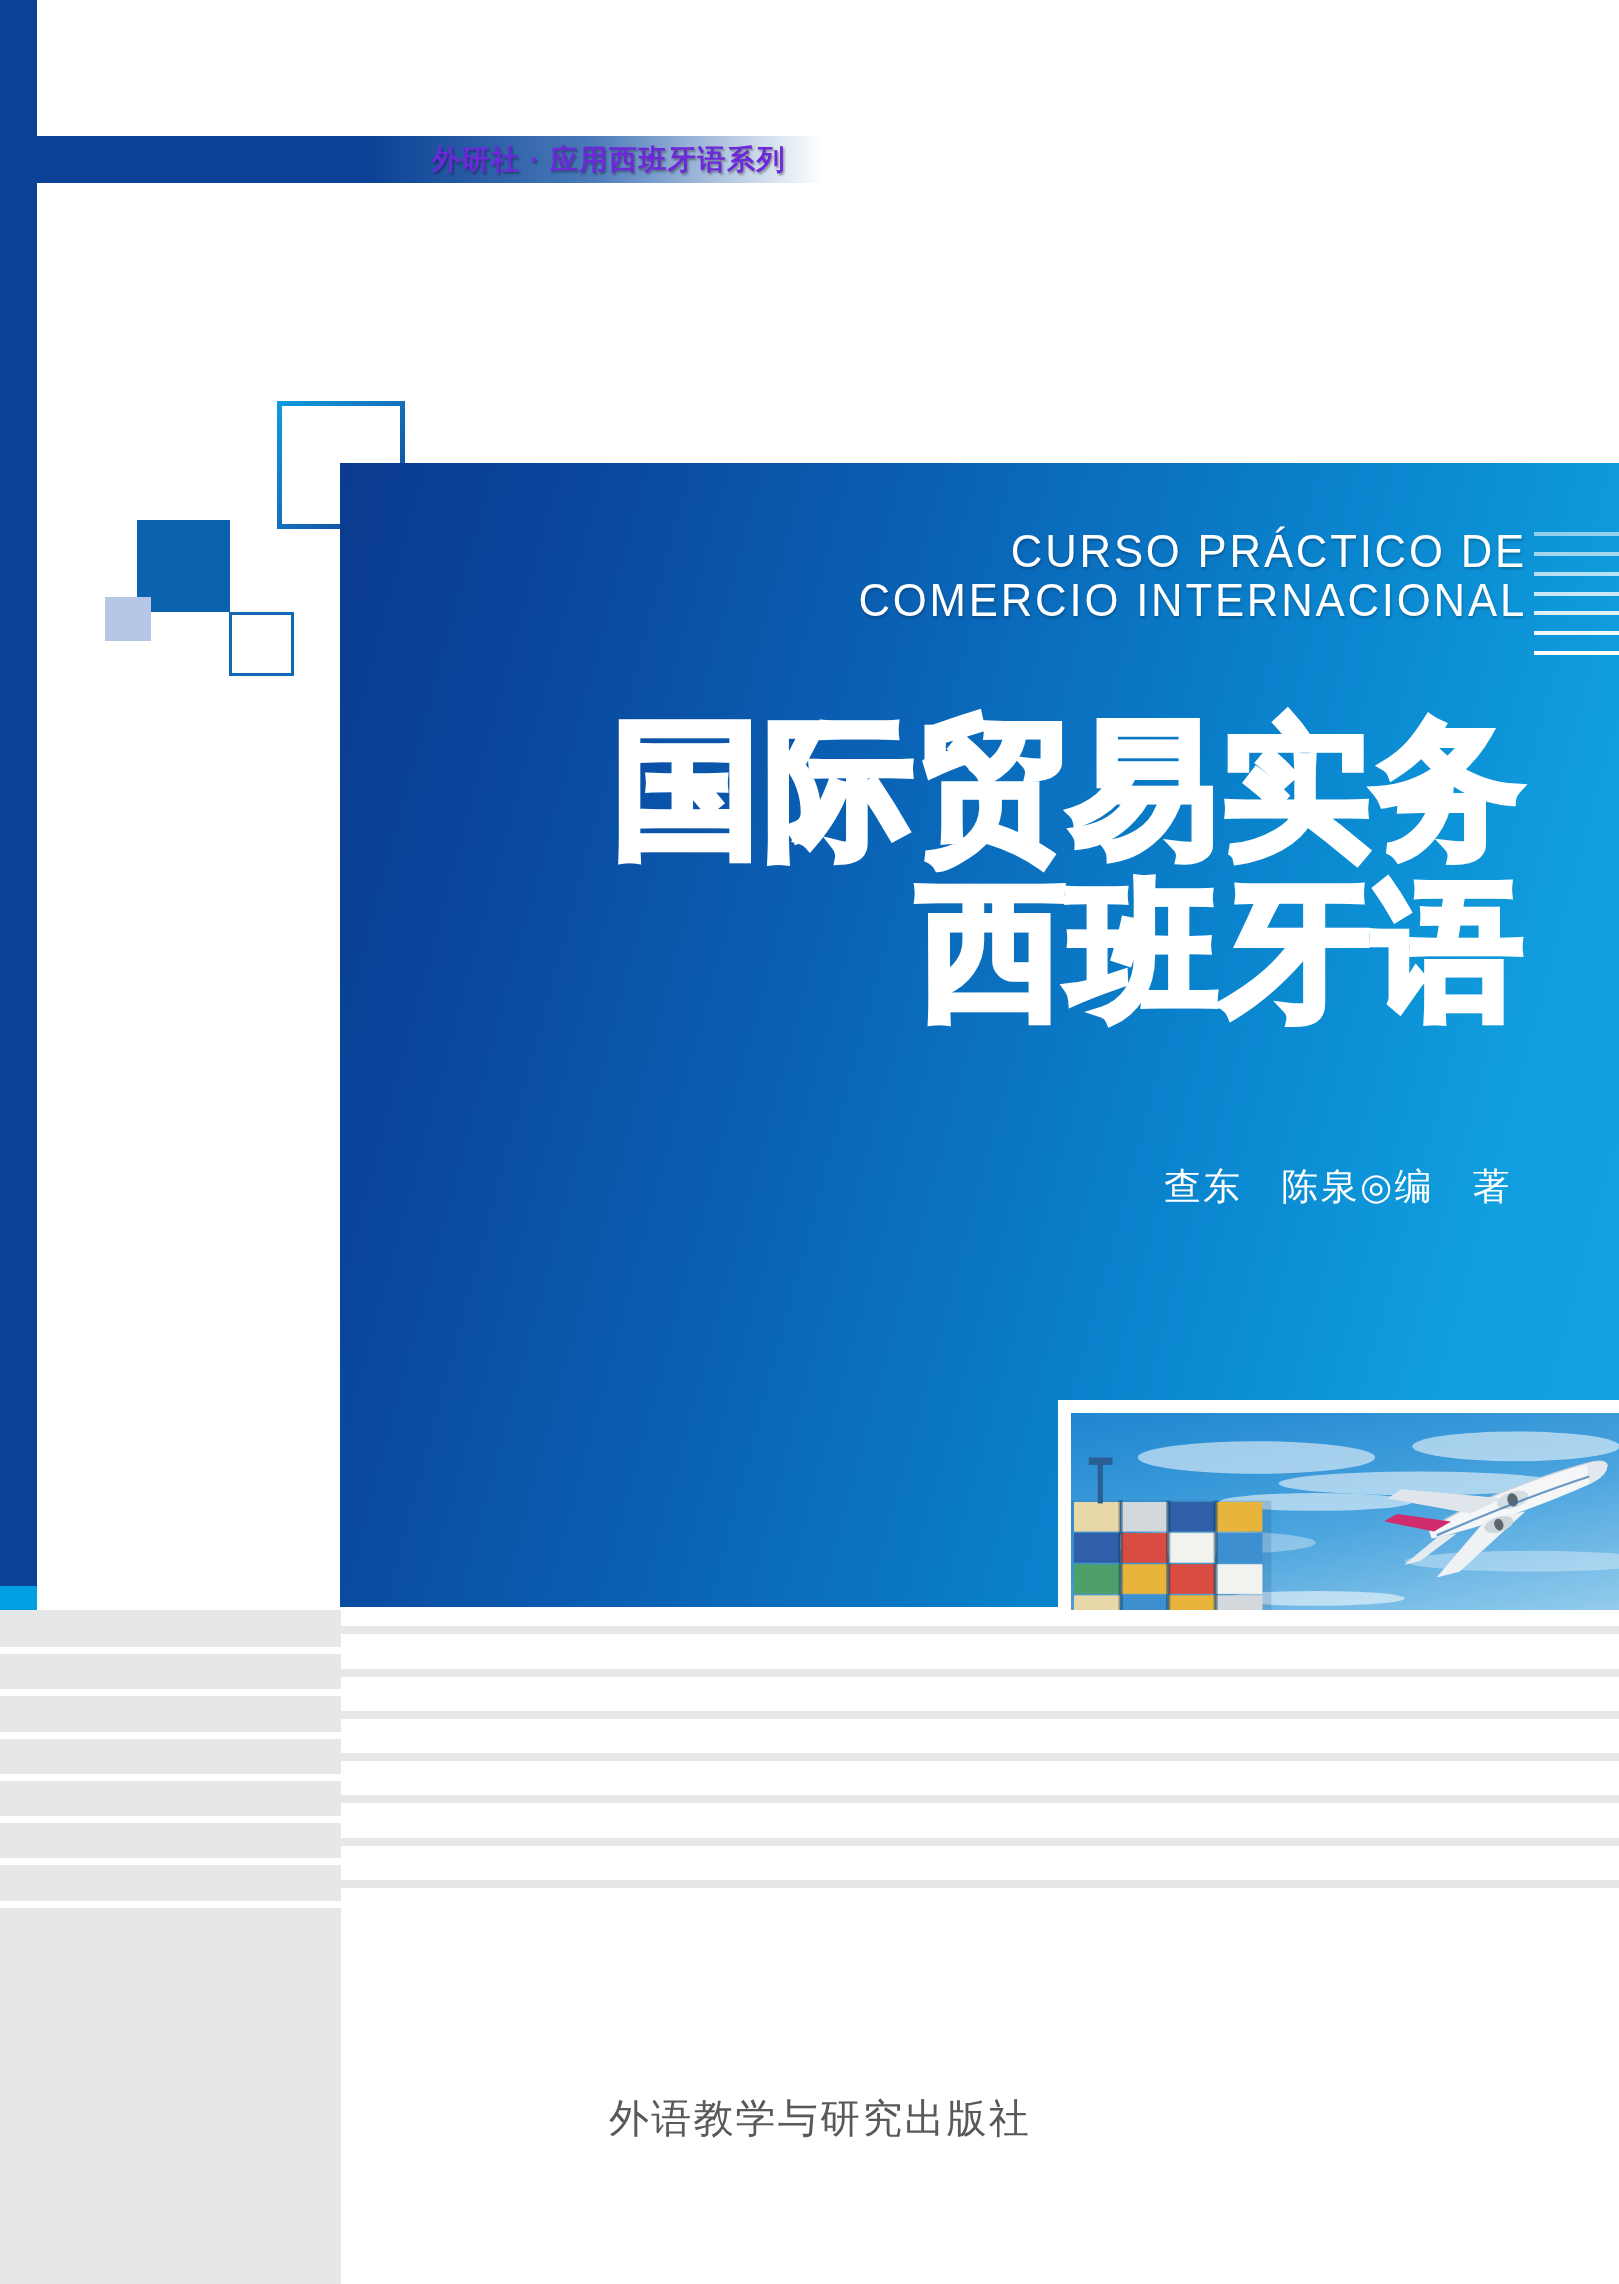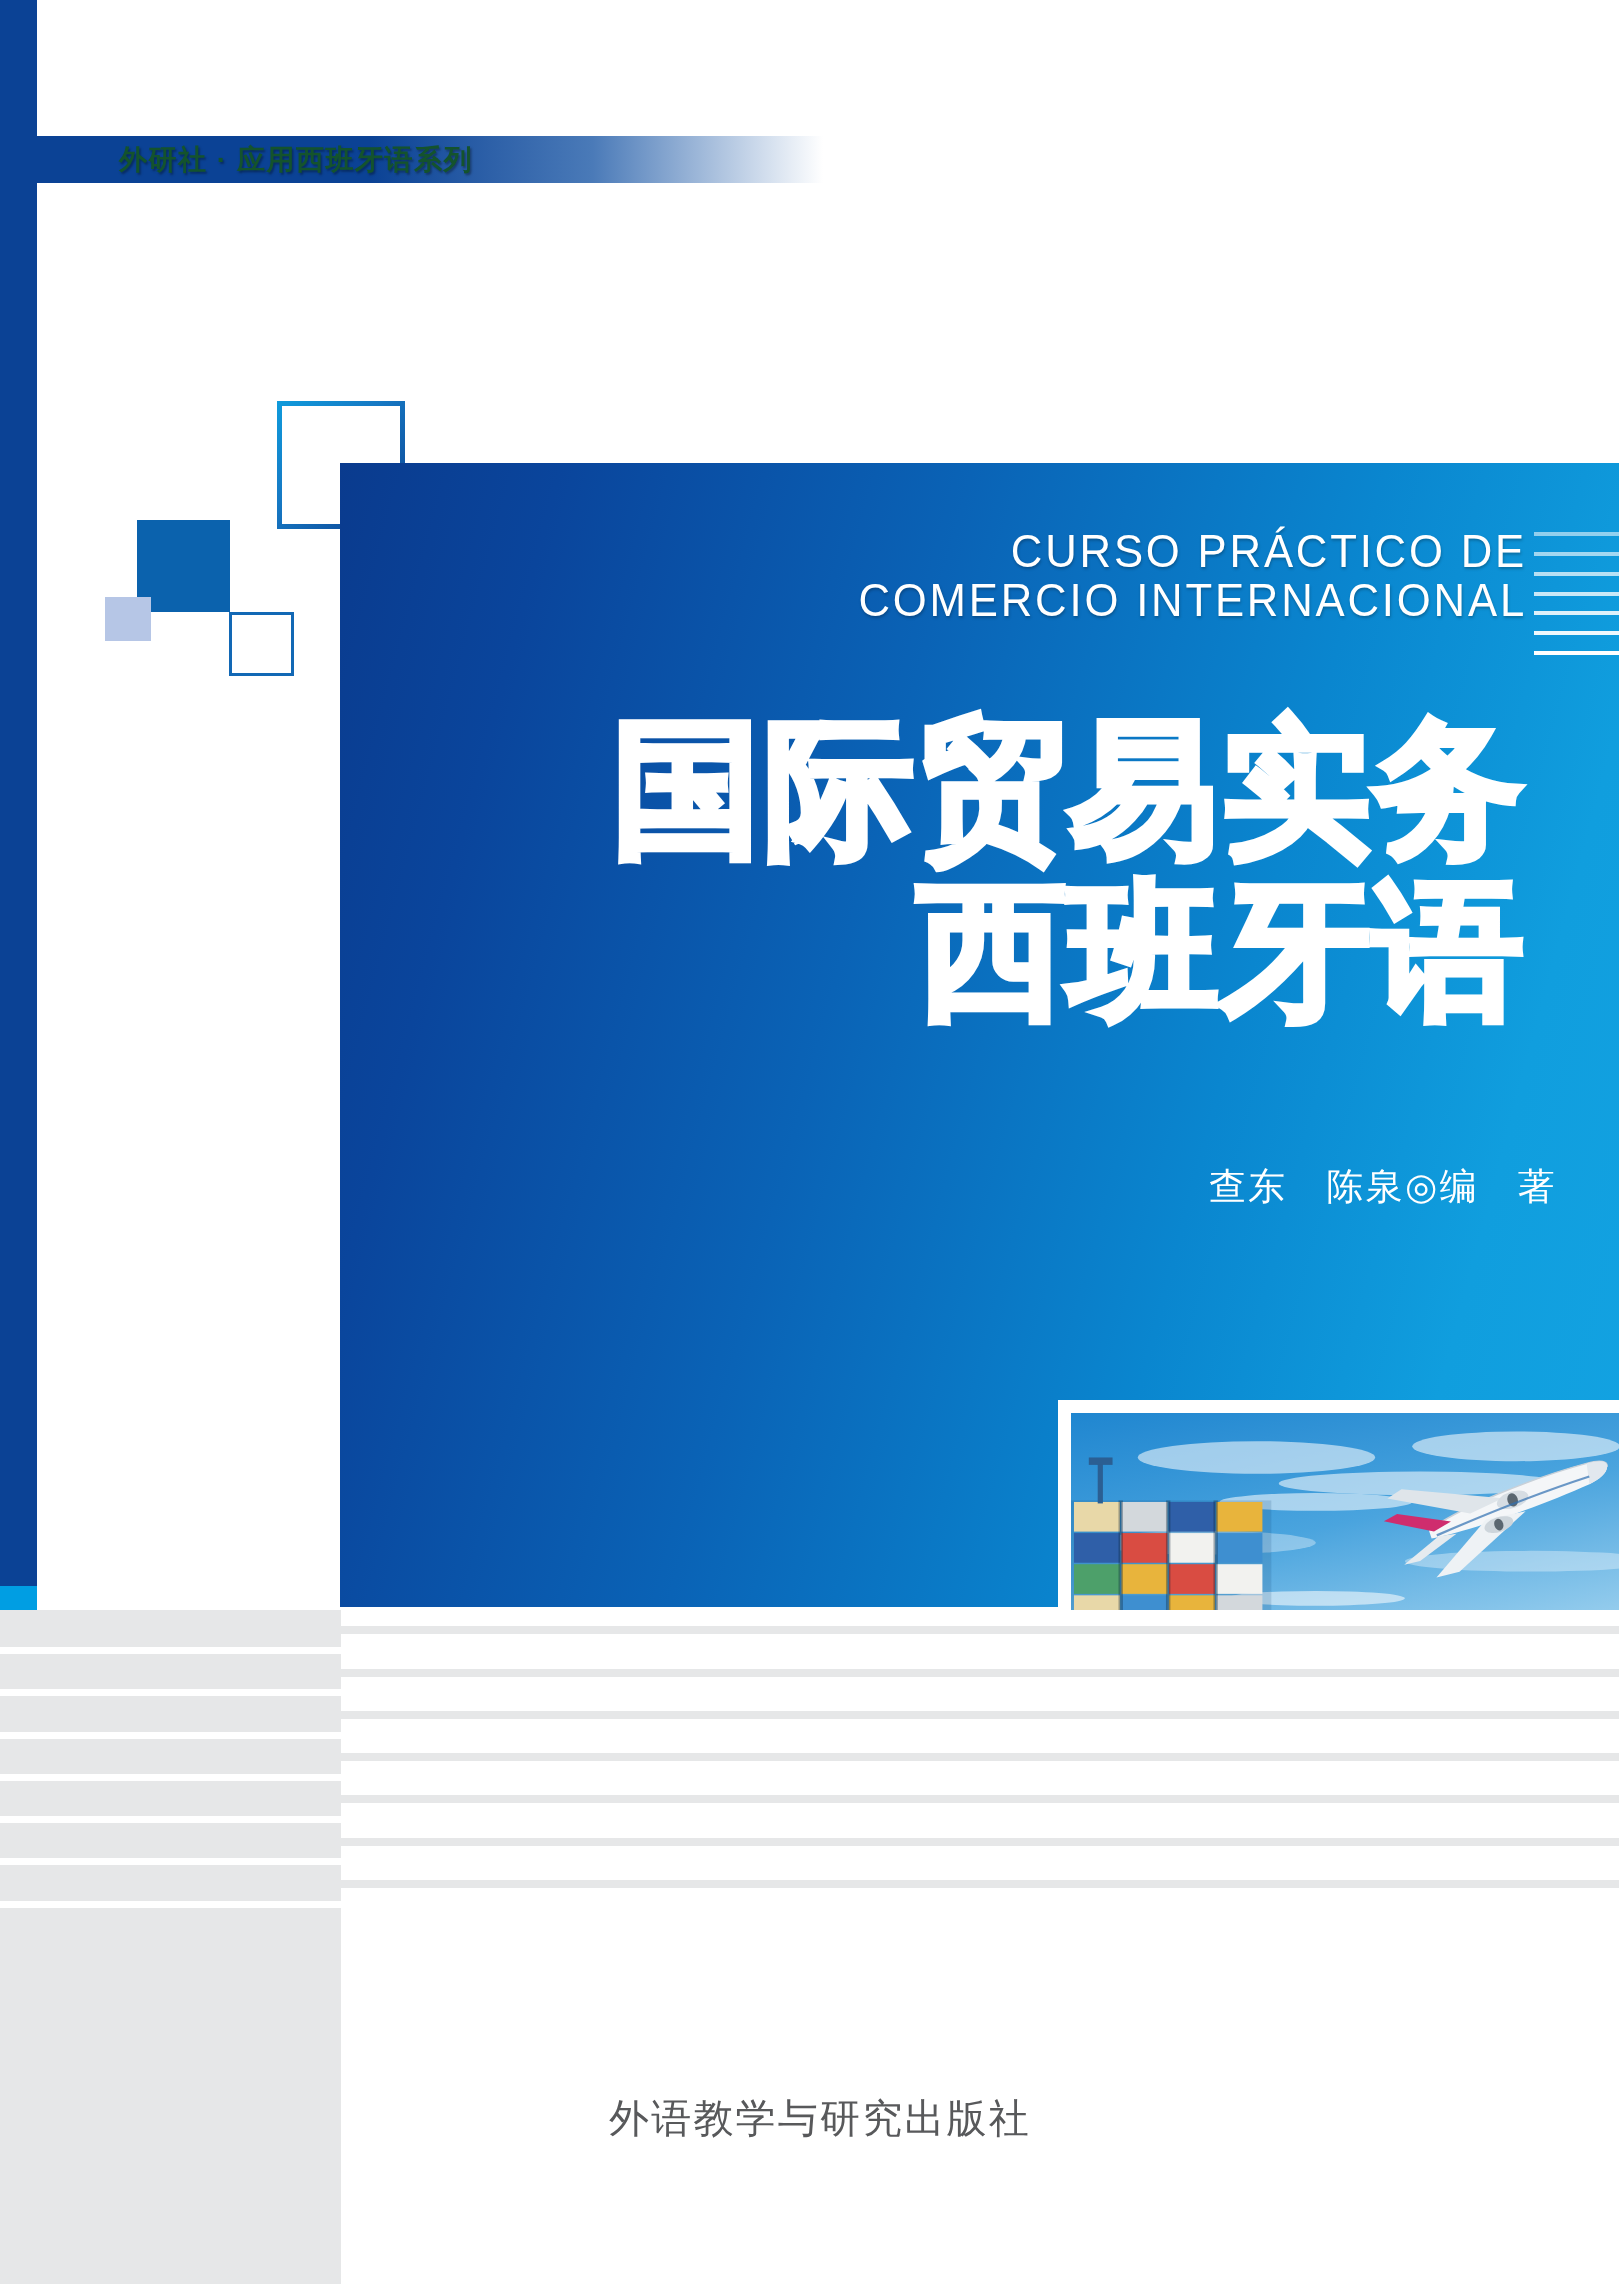--- a/index.html
+++ b/index.html
@@ -10,23 +10,23 @@
   #cover{position:absolute;inset:0;background:#ffffff;}
 
   
   .left-stripe{position:absolute;left:0;top:0;width:37px;height:1586px;background:#0b4295;}
   .left-stripe-cyan{position:absolute;left:0;top:1586px;width:37px;height:24px;background:#009ee3;}
 
   
   .banner{position:absolute;left:0;top:136px;width:823px;height:47px;
           background:linear-gradient(to right,#0b4295 0%,#0b4295 45%,#4a7ab8 72%,#ffffff 100%);}
   .banner-label{position:absolute;left:119px;top:141px;width:667px;height:37px;
-          color:#14532d;font-size:28px;font-weight:bold;letter-spacing:1.5px;
+          color:#6d28d9;font-size:28px;font-weight:bold;letter-spacing:1.5px;
           line-height:37px;white-space:nowrap;
-          text-shadow:1.5px 1.5px 2.2px rgba(0,0,0,.35);}
+          text-shadow:1.5px 1.5px 2.2px rgba(0,0,0,.35);text-align:right;}
 
   
   .sq-outline-big{position:absolute;left:277px;top:401px;width:128px;height:128px;}
   .sq-outline-big::before{content:"";position:absolute;inset:0;
           background:linear-gradient(135deg,#0f9bdc 0%,#1679c4 40%,#0b3f8f 100%);}
   .sq-outline-big::after{content:"";position:absolute;left:5.2px;top:5.2px;right:5.2px;bottom:5.2px;background:#ffffff;}
   .sq-fill{position:absolute;left:137px;top:520px;width:93px;height:92px;background:#0b62ad;}
   .sq-lav{position:absolute;left:105px;top:597px;width:46px;height:44px;background:#b6c6e6;}
   .sq-outline-small{position:absolute;left:229px;top:612px;width:65px;height:64px;
           border:3.7px solid #1268b5;box-sizing:border-box;background:transparent;}
@@ -48,21 +48,21 @@
   .deco-lines i{display:block;position:absolute;left:0;width:86px;height:3.7px;background:#ffffff;}
 
   
   .cn-title{position:absolute;left:385px;top:708px;width:1142px;text-align:right;
         color:#ffffff;font-weight:bold;font-size:148px;line-height:162px;letter-spacing:4.4px;
         font-family:"DejaVu Sans","Liberation Sans",sans-serif;
         -webkit-text-stroke:6.7px #ffffff;}
   .cn-title span{display:block;white-space:nowrap;}
 
   
-  .authors{position:absolute;left:697px;top:1165px;width:860px;text-align:right;
+  .authors{position:absolute;left:652px;top:1165px;width:860px;text-align:right;
         color:#ffffff;font-size:37px;line-height:44px;letter-spacing:2.2px;white-space:nowrap;
         font-family:"DejaVu Sans","Liberation Sans",sans-serif;}
 
   
   .photo-frame{position:absolute;left:1058px;top:1400px;width:562px;height:457px;
         background:#ffffff;box-shadow:0 0 0 0 rgba(0,0,0,0);}
   .photo{position:absolute;left:13.3px;top:13.3px;width:549px;height:444px;overflow:hidden;
         background:linear-gradient(180deg,#2f8fd6 0%,#62b4e6 38%,#a9d7f2 70%,#e6f2fa 100%);}
 
   

